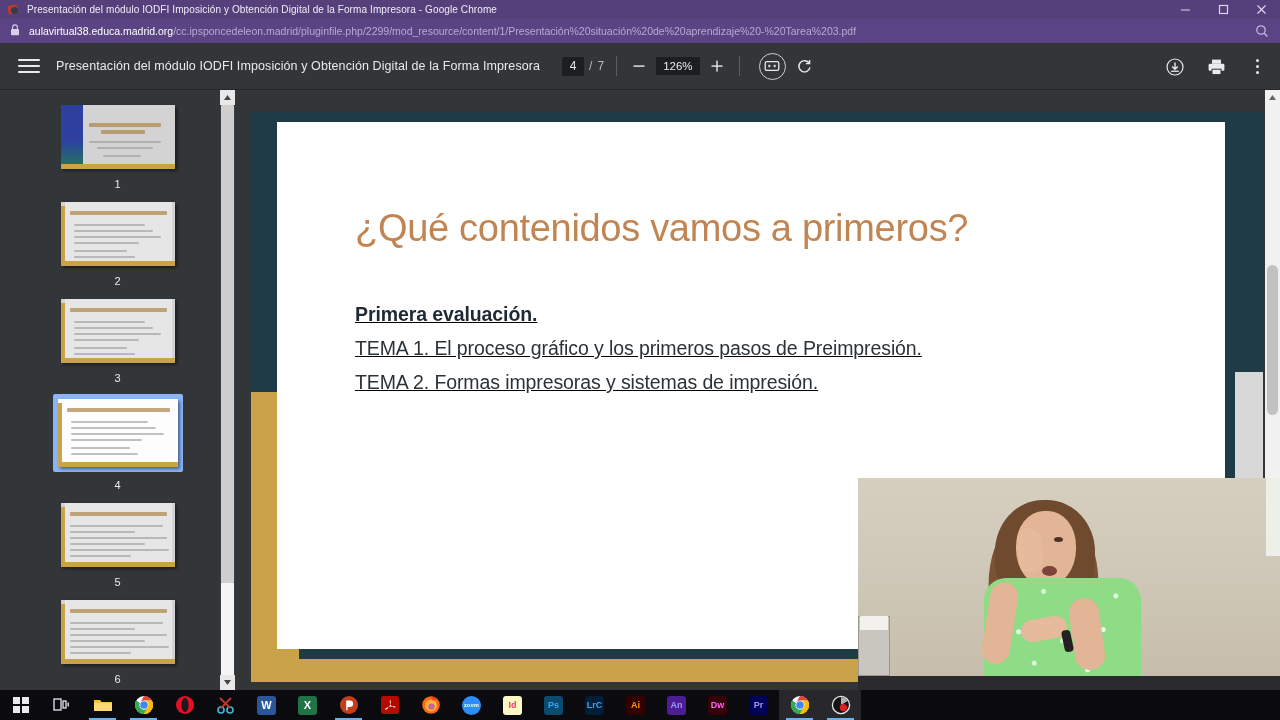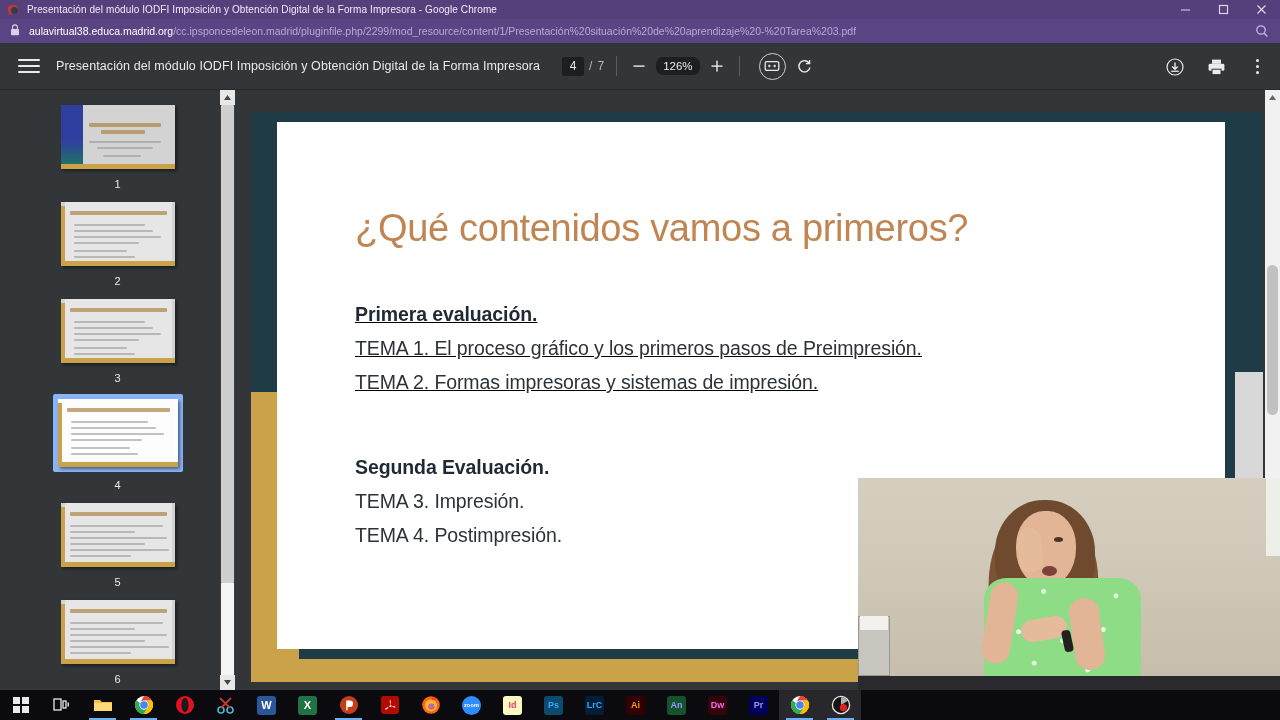--- a/index.html
+++ b/index.html
@@ -90,21 +90,21 @@
   }
   .page-sep { color: #b6b9bd; }
   .tb-divider { width: 1px; height: 20px; background: #5a5f63; margin: 0 12px; }
   .zoom-btn {
     width: 20px; height: 20px; color: #e8eaed; display: flex;
     align-items: center; justify-content: center; font-size: 16px;
     line-height: 1;
   }
   .zoom-val {
     background: #1c1e21; color: #e8eaed; font-size: 11.5px;
-    padding: 3px 7px; border-radius: 7px; margin: 0 7px;
+    padding: 3px 7px; border-radius: 0; margin: 0 7px;
   }
   .fit-btn {
     width: 27px; height: 27px; border: 1.4px solid #cfd2d5;
     border-radius: 50%; display: flex; align-items: center;
     justify-content: center; margin-left: 7px;
   }
   .rotate-btn { margin-left: 8px; width: 22px; height: 22px;
     display: flex; align-items: center; justify-content: center; }
   .tb-right {
     position: absolute; right: 12px; top: 0; height: 47px;
@@ -616,25 +616,20 @@
         <div class="slide-bg-gold"></div>
         <div class="slide-gold-bottom"></div>
         <div class="slide-gray-right"></div>
         <div class="slide-canvas">
           <div class="slide-title">¿Qué contenidos vamos a primeros?</div>
           <div class="slide-block blk-1">
             <div class="blk-head">Primera evaluación.</div>
             <div class="blk-line">TEMA 1. El proceso gráfico y los primeros pasos de Preimpresión.</div>
             <div class="blk-line">TEMA 2. Formas impresoras y sistemas de impresión.</div>
           </div>
-          <div class="slide-block blk-2">
-            <div class="blk-head">Segunda Evaluación.</div>
-            <div class="blk-line">TEMA 3. Impresión.</div>
-            <div class="blk-line">TEMA 4. Postimpresión.</div>
-          </div>
         </div>
       </div>
 
       <div class="main-scroll">
         <div class="arrow-t">
           <svg width="7" height="5" viewBox="0 0 7 5">
               <path d="M3.5 0 L7 5 L0 5 Z" fill="#666"></path>
             </svg>
         </div>
         <div class="thumbbar"></div>
@@ -751,21 +746,21 @@
       <div class="tb-item">
         <span class="adobe-tile" style="background:#0c4a6e;color:#31a8ff">Ps</span>
       </div>
       <div class="tb-item">
         <span class="adobe-tile" style="background:#001e36;color:#31a8ff">LrC</span>
       </div>
       <div class="tb-item">
         <span class="adobe-tile" style="background:#330000;color:#ff9a00">Ai</span>
       </div>
       <div class="tb-item">
-        <span class="adobe-tile" style="background:#14532d;color:#9999ff">An</span>
+        <span class="adobe-tile" style="background:#4c1d95;color:#9999ff">An</span>
       </div>
       <div class="tb-item">
         <span class="adobe-tile" style="background:#35020a;color:#ff61f6">Dw</span>
       </div>
       <div class="tb-item">
         <span class="adobe-tile" style="background:#00005b;color:#9999ff">Pr</span>
       </div>
       <div class="tb-item active running">
         <svg width="20" height="20" viewBox="0 0 20 20">
           <circle cx="10" cy="10" r="9" fill="#fff"></circle>

